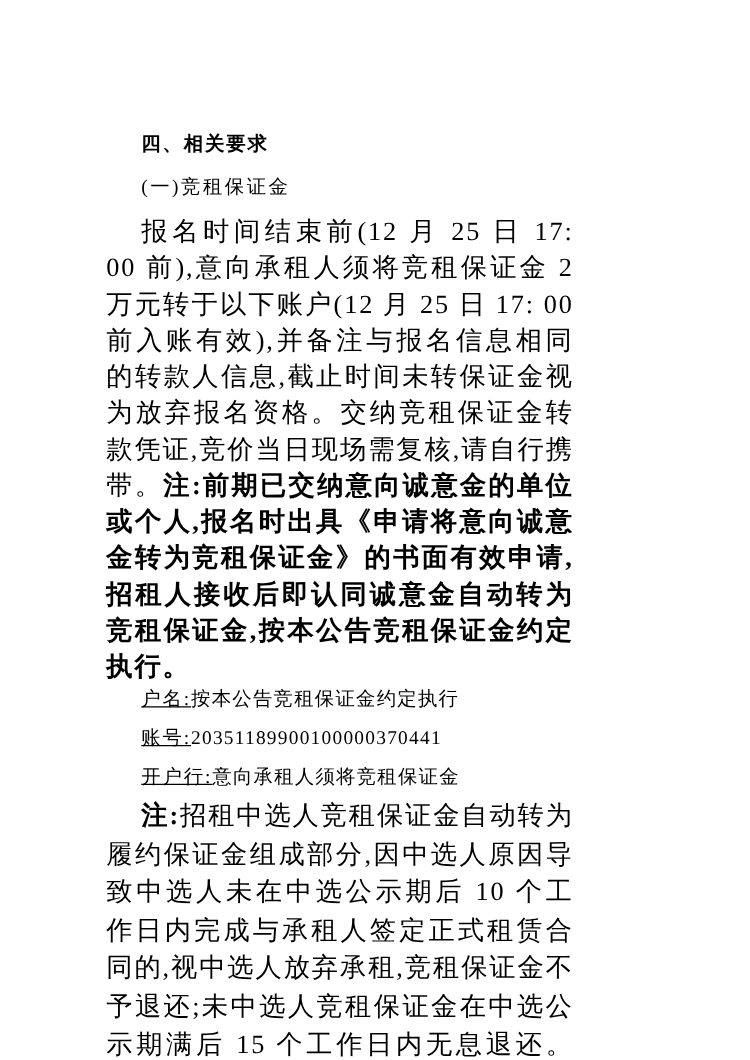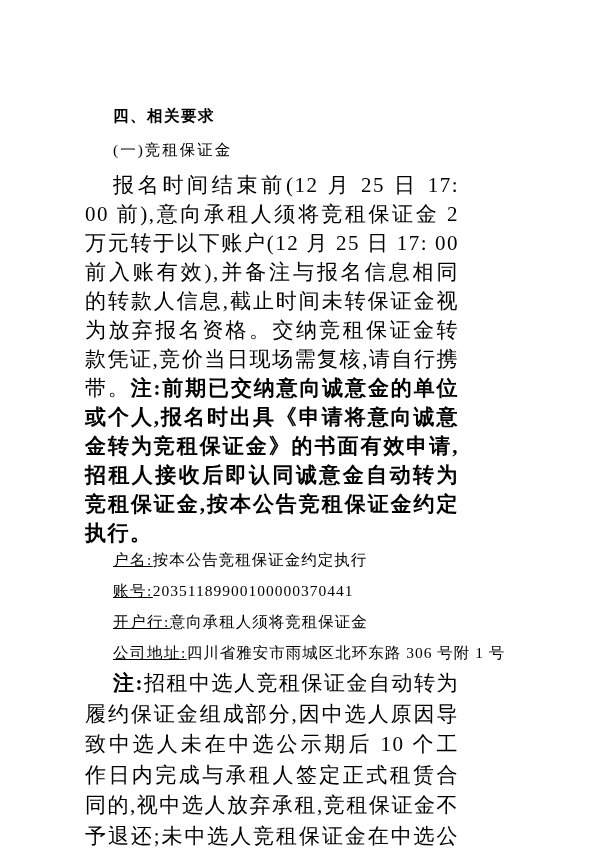--- a/index.html
+++ b/index.html
@@ -80,19 +80,18 @@
   <p class="para"><span>报名时间结束前(12 月 25 日 17: 00 前),意向承租人须将竞租保证金 2 万元转于以下账户(12 月 25 日 17: 00 前入账有效),并备注与报名信息相同的转款人信息,截止时间未转保证金视为放弃报名资格。交纳竞租保证金转款凭证,竞价当日现场需复核,请自行携带。</span><span class="bold">注:前期已交纳意向诚意金的单位或个人,报名时出具《申请将意向诚意金转为竞租保证金》的书面有效申请,招租人接收后即认同诚意金自动转为竞租保证金,按本公告竞租保证金约定执行。</span></p>
 
   <div class="details">
     <p class="detail"><span class="label">户名:</span><span>按本公告竞租保证金约定执行</span></p>
 
 
     <p class="detail"><span class="label">账号:</span><span>20351189900100000370441</span></p>
 
     <p class="detail"><span class="label">开户行:</span><span>意向承租人须将竞租保证金</span></p>
 
-    <p class="detail"><span class="label">公司地址:</span><span>四川省雅安市雨城区北环东路 306 号附 1 号</span></p>
 
   </div>
 
   <p class="para note"><span class="bold">注:</span><span>招租中选人竞租保证金自动转为履约保证金组成部分,因中选人原因导致中选人未在中选公示期后 10 个工作日内完成与承租人签定正式租赁合同的,视中选人放弃承租,竞租保证金不予退还;未中选人竞租保证金在中选公示期满后 15 个工作日内无息退还。履约保证金为首年租金的 10%。</span></p>
 
 </div>
 
 </body></html>

